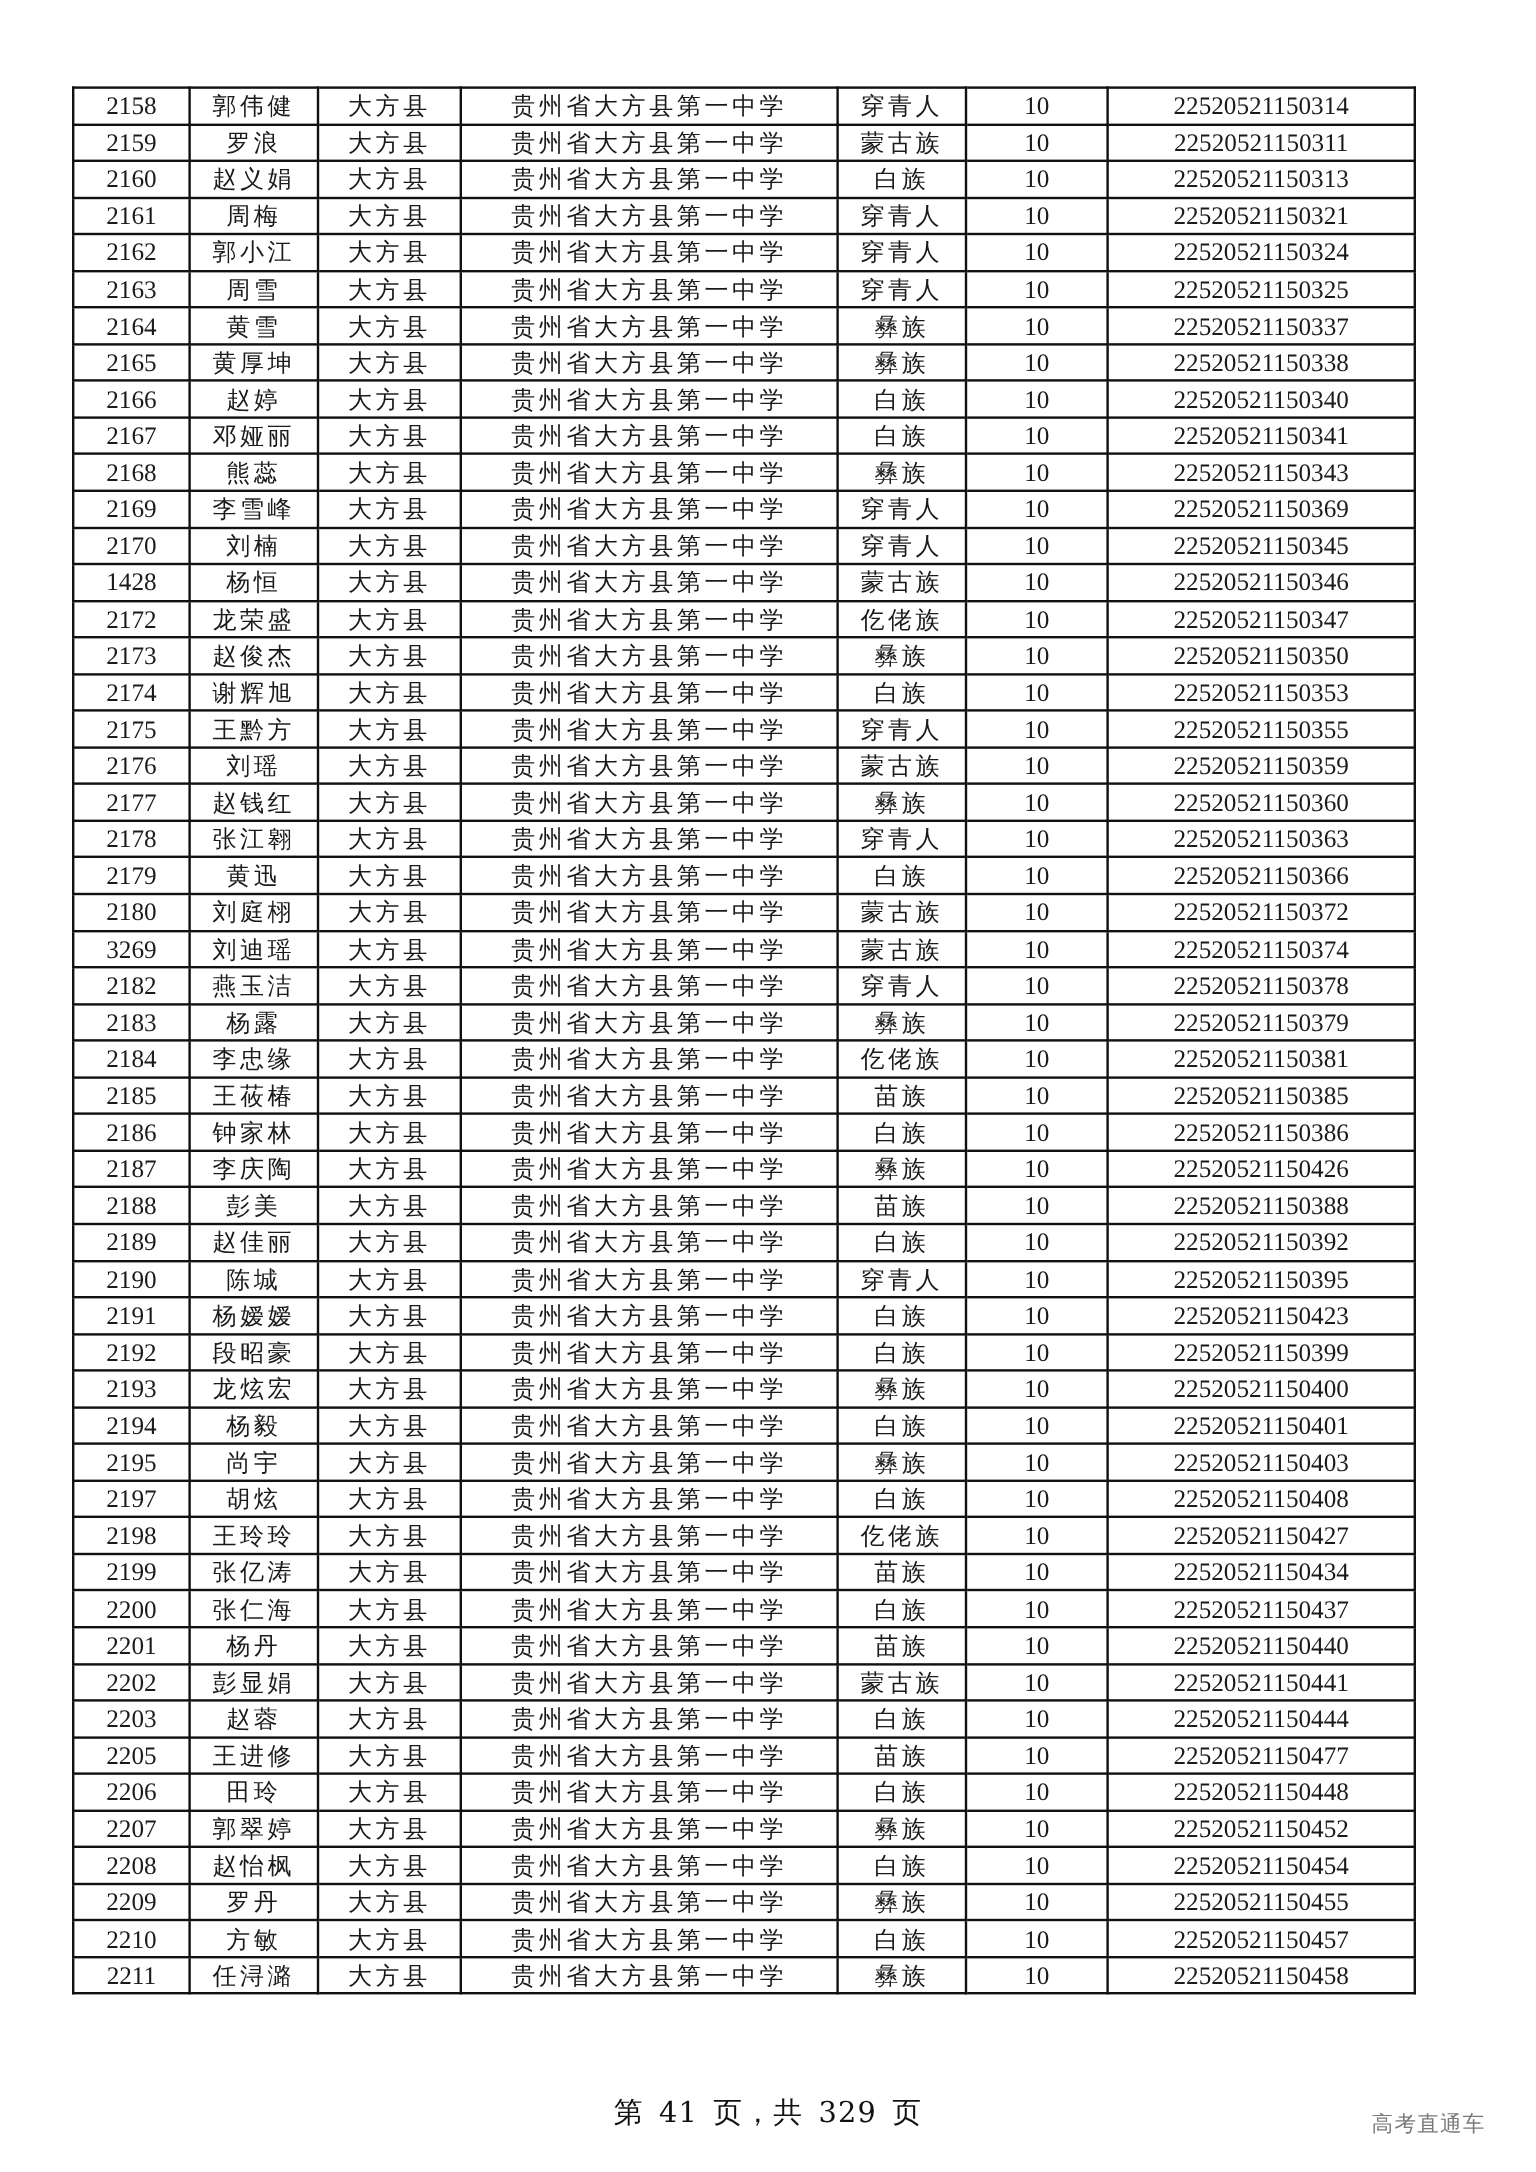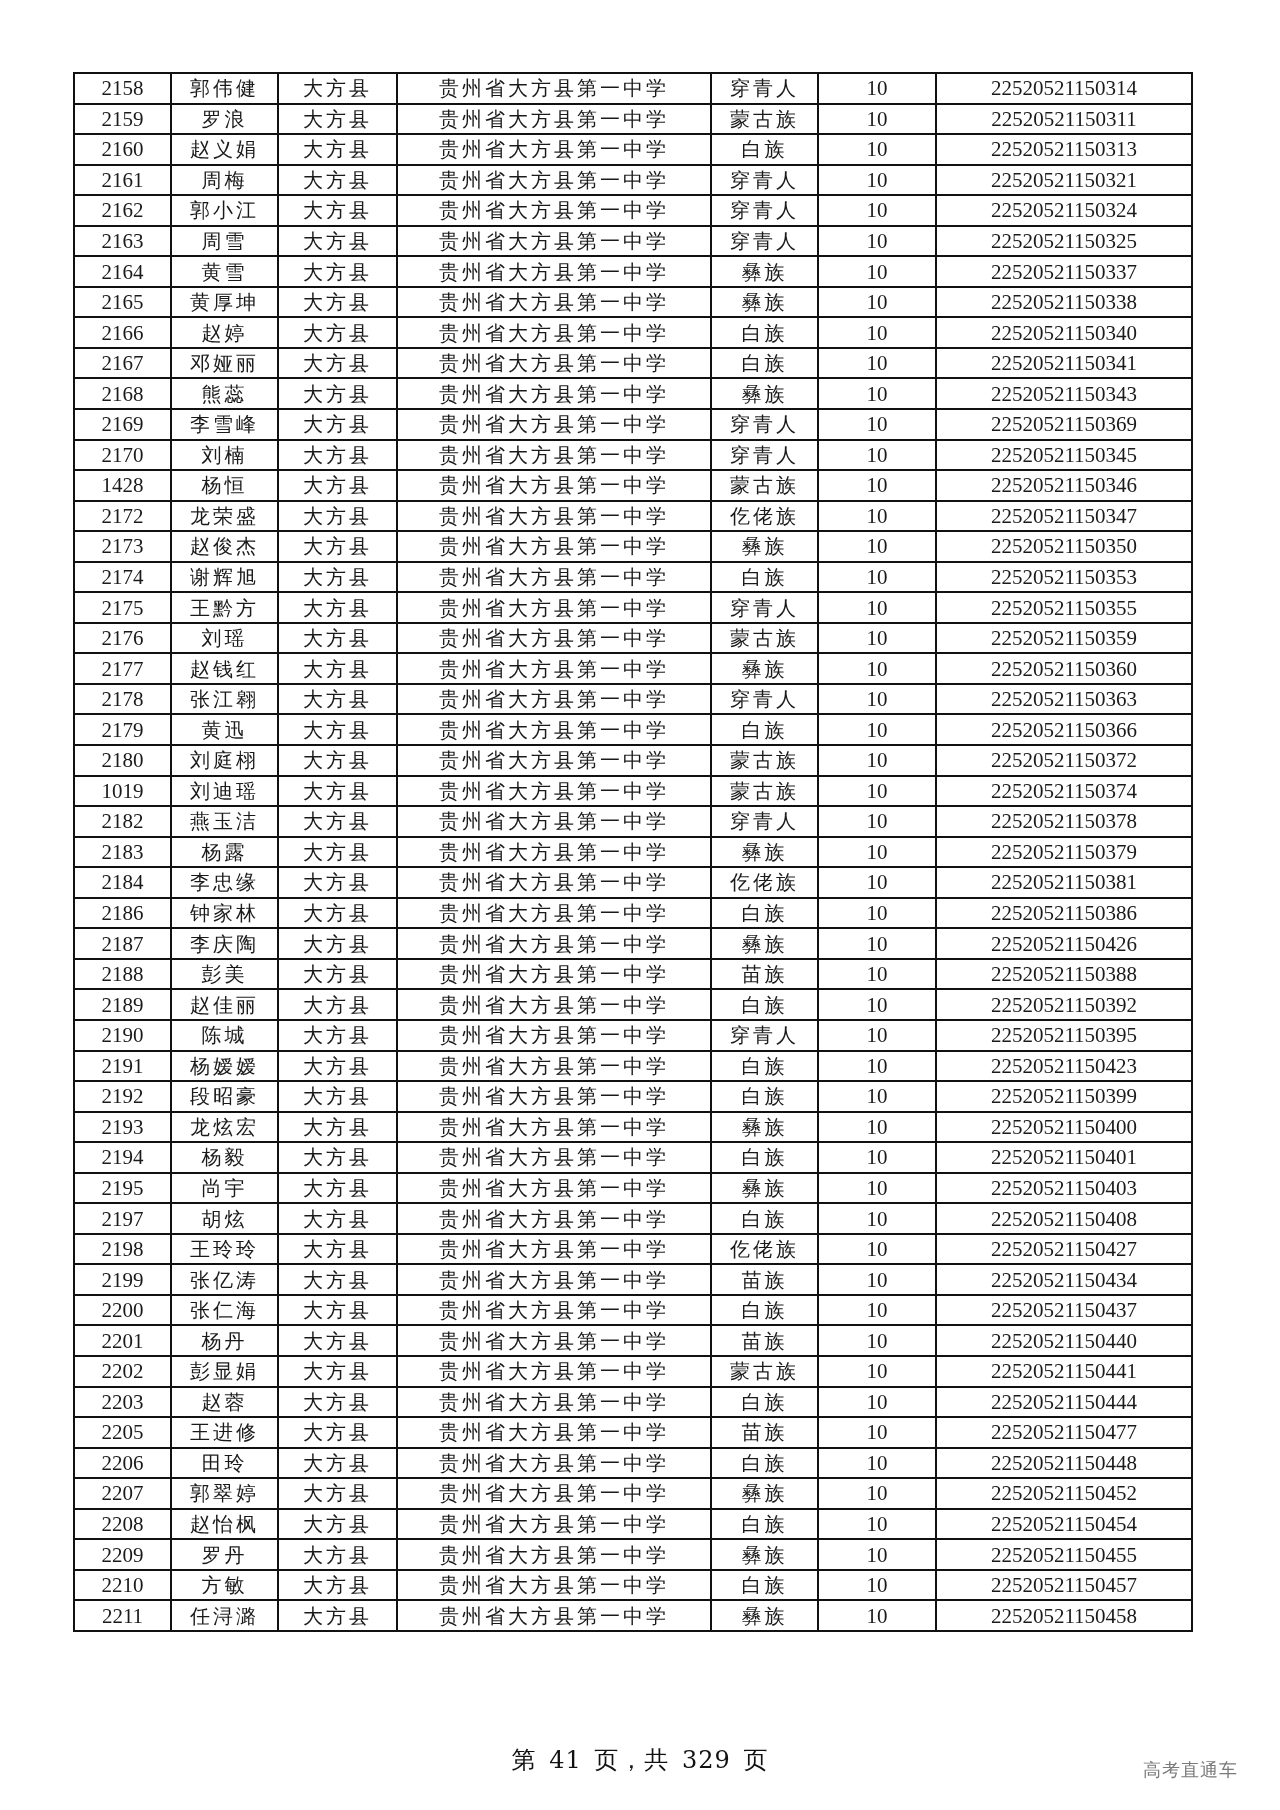--- a/index.html
+++ b/index.html
@@ -1,19 +1,19 @@
 <!DOCTYPE html>
 <html><head>
 <meta charset="utf-8">
 <style>
   html, body { margin: 0; padding: 0; background: #ffffff; }
   body { width: 1280px; height: 1810px; position: relative; overflow: hidden;
          font-family: "DejaVu Serif", "Liberation Serif", serif; color: #1a1a1a; }
   .table-wrap { position: absolute; left: 60px; top: 72px; width: 1118px; }
-  table.roster { border-collapse: collapse; width: 1118px; table-layout: fixed; margin-left: 13px; }
+  table.roster { border-collapse: collapse; width: 1118px; table-layout: fixed; }
   table.roster td { border: 2px solid #111; height: 26.6px; padding: 0; text-align: center;
                     vertical-align: middle; font-size: 20px; line-height: 26px; white-space: nowrap;
                     overflow: hidden; letter-spacing: 1px; }
   table.roster td.num { font-family: "Liberation Serif", "DejaVu Serif", serif; font-size: 21px; letter-spacing: 0; }
   table.roster td.cjk { letter-spacing: 3px; }
   table.roster tr { height: 30.56px; }
   .footer { position: absolute; left: 0; width: 1280px; top: 1744px; text-align: center;
             font-size: 24px; color: #111; letter-spacing: 1px; }
   .footer span { margin: 0 2px; }
   .watermark { position: absolute; left: 1143px; top: 1758px; font-family: "DejaVu Sans", "Liberation Sans", sans-serif;
@@ -235,21 +235,21 @@
         <tr>
           <td class="num">2180</td>
           <td class="cjk">刘庭栩</td>
           <td class="cjk">大方县</td>
           <td class="cjk">贵州省大方县第一中学</td>
           <td class="cjk">蒙古族</td>
           <td class="num">10</td>
           <td class="num">22520521150372</td>
         </tr>
         <tr>
-          <td class="num">1019</td>
+          <td class="num">3269</td>
           <td class="cjk">刘迪瑶</td>
           <td class="cjk">大方县</td>
           <td class="cjk">贵州省大方县第一中学</td>
           <td class="cjk">蒙古族</td>
           <td class="num">10</td>
           <td class="num">22520521150374</td>
         </tr>
         <tr>
           <td class="num">2182</td>
           <td class="cjk">燕玉洁</td>
@@ -269,20 +269,29 @@
           <td class="num">22520521150379</td>
         </tr>
         <tr>
           <td class="num">2184</td>
           <td class="cjk">李忠缘</td>
           <td class="cjk">大方县</td>
           <td class="cjk">贵州省大方县第一中学</td>
           <td class="cjk">仡佬族</td>
           <td class="num">10</td>
           <td class="num">22520521150381</td>
+        </tr>
+        <tr>
+          <td class="num">2185</td>
+          <td class="cjk">王莜椿</td>
+          <td class="cjk">大方县</td>
+          <td class="cjk">贵州省大方县第一中学</td>
+          <td class="cjk">苗族</td>
+          <td class="num">10</td>
+          <td class="num">22520521150385</td>
         </tr>
         <tr>
           <td class="num">2186</td>
           <td class="cjk">钟家林</td>
           <td class="cjk">大方县</td>
           <td class="cjk">贵州省大方县第一中学</td>
           <td class="cjk">白族</td>
           <td class="num">10</td>
           <td class="num">22520521150386</td>
         </tr>

